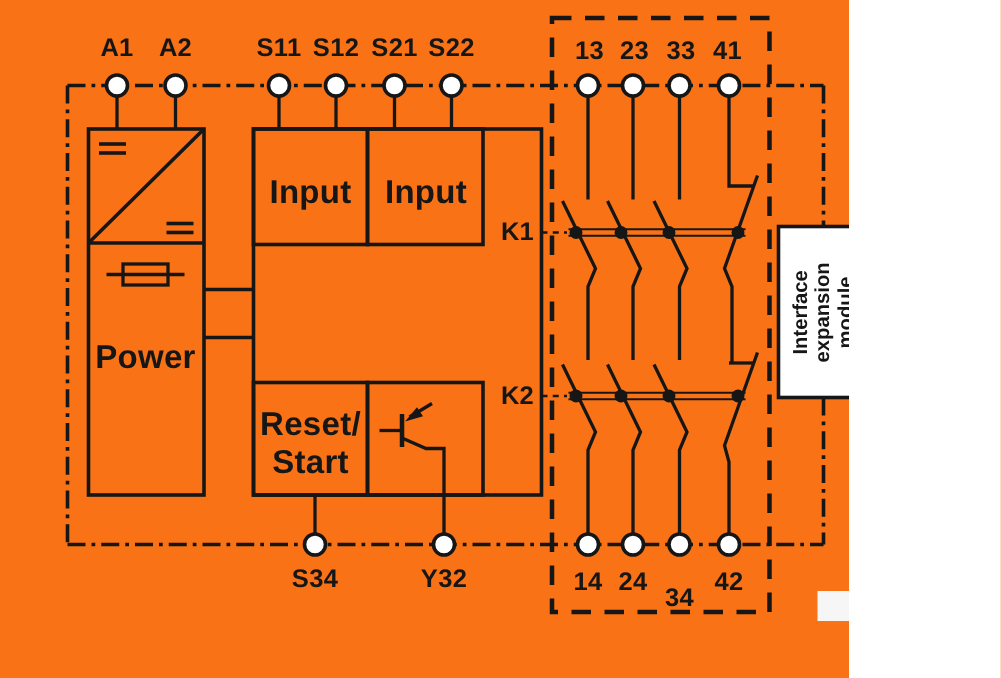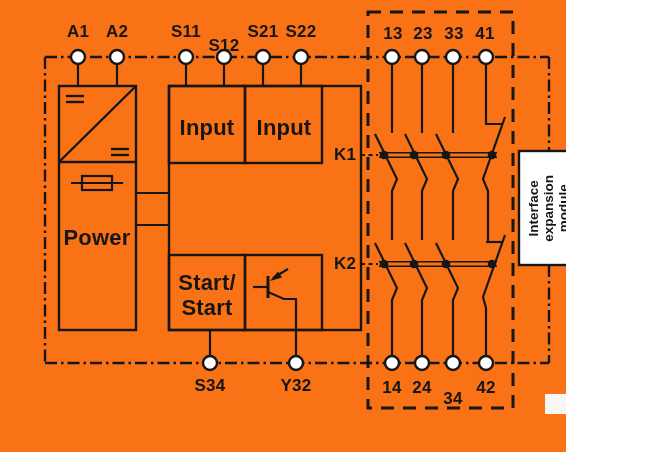--- a/index.html
+++ b/index.html
@@ -171,33 +171,33 @@
 
     <g>
       <rect x="582.5" y="409" width="3" height="19" fill="#111111"></rect>
       <path d="M590 415 V422 H585" stroke="#9a9a9a" stroke-width="1.6" fill="none"></path>
     </g>
   </svg>
 
   <span class="lbl" style="left:78px;  top:23px;">A1</span>
   <span class="lbl" style="left:117px; top:23px;">A2</span>
   <span class="lbl" style="left:186px; top:23px;">S11</span>
-  <span class="lbl" style="left:224px; top:23px;margin-top:14px;">S12</span>
+  <span class="lbl" style="left:224px; top:23px;">S12</span>
   <span class="lbl" style="left:263px; top:23px;">S21</span>
   <span class="lbl" style="left:301px; top:23px;">S22</span>
 
   <span class="lbl" style="left:393px; top:25px;">13</span>
   <span class="lbl" style="left:423px; top:25px;">23</span>
   <span class="lbl" style="left:454px; top:25px;">33</span>
   <span class="lbl" style="left:485px; top:25px;">41</span>
 
   <span class="lbl blk" style="left:207px; top:116px;">Input</span>
   <span class="lbl blk" style="left:284px; top:116px;">Input</span>
   <span class="lbl blk" style="left:97px;  top:226px;">Power</span>
-  <span class="lbl blk multiline" style="left:207px; top:270px;">Start/
+  <span class="lbl blk multiline" style="left:207px; top:270px;">Reset/
 Start</span>
 
   <span class="lbl" style="left:345px; top:146px;">K1</span>
   <span class="lbl" style="left:345px; top:255px;">K2</span>
 
   <span class="lbl" style="left:210px; top:377px;">S34</span>
   <span class="lbl" style="left:296px; top:377px;">Y32</span>
 
   <span class="lbl" style="left:392px; top:379px;">14</span>
   <span class="lbl" style="left:422px; top:379px;">24</span>

